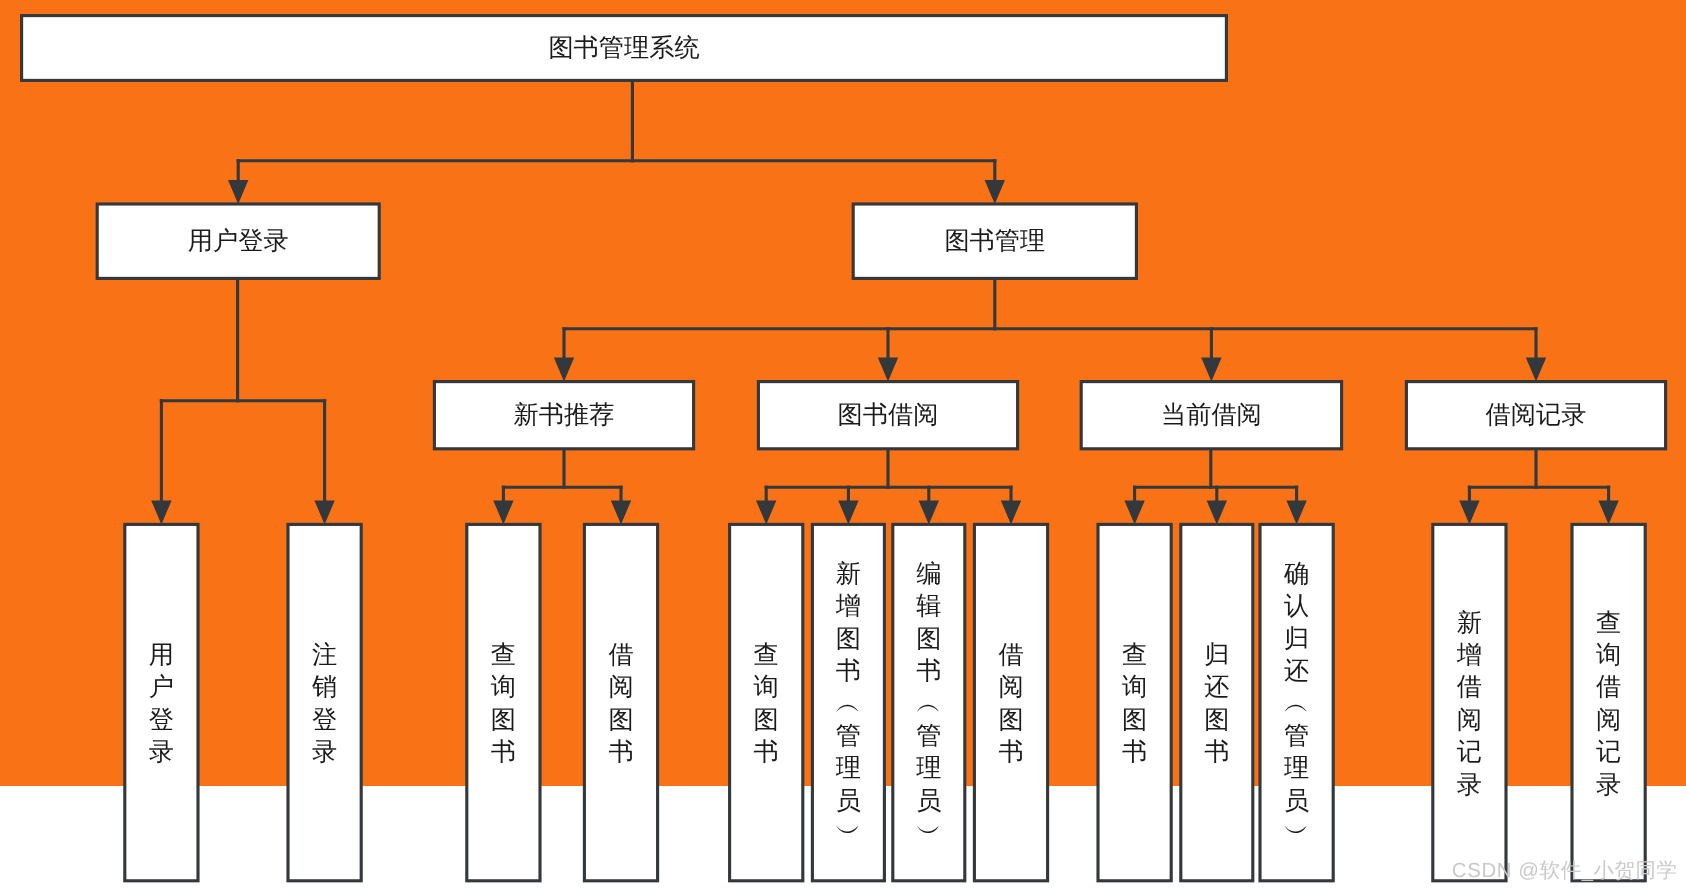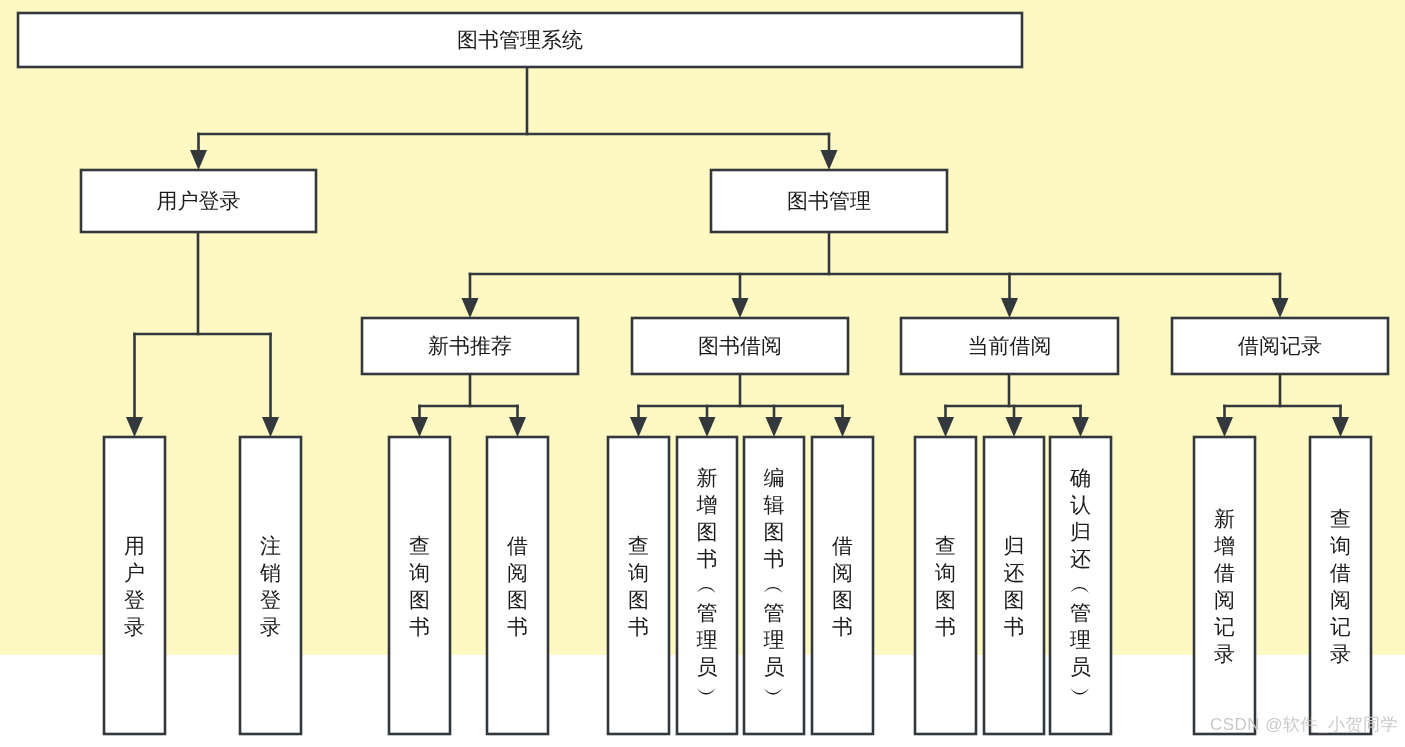--- a/index.html
+++ b/index.html
@@ -11,21 +11,21 @@
   body {
     width: 1405px;
     height: 747px;
     font-family: "Liberation Sans", "DejaVu Sans", sans-serif;
     overflow: hidden;
   }
   #diagram-root {
     position: relative;
     width: 1405px;
     height: 655px;
-    background: #fef9c3;
+    background: #f97316;
   }
   svg.diagram-canvas {
     position: absolute;
     left: 0;
     top: 0;
     width: 1405px;
     height: 747px;
     display: block;
   }
   .node-box {

